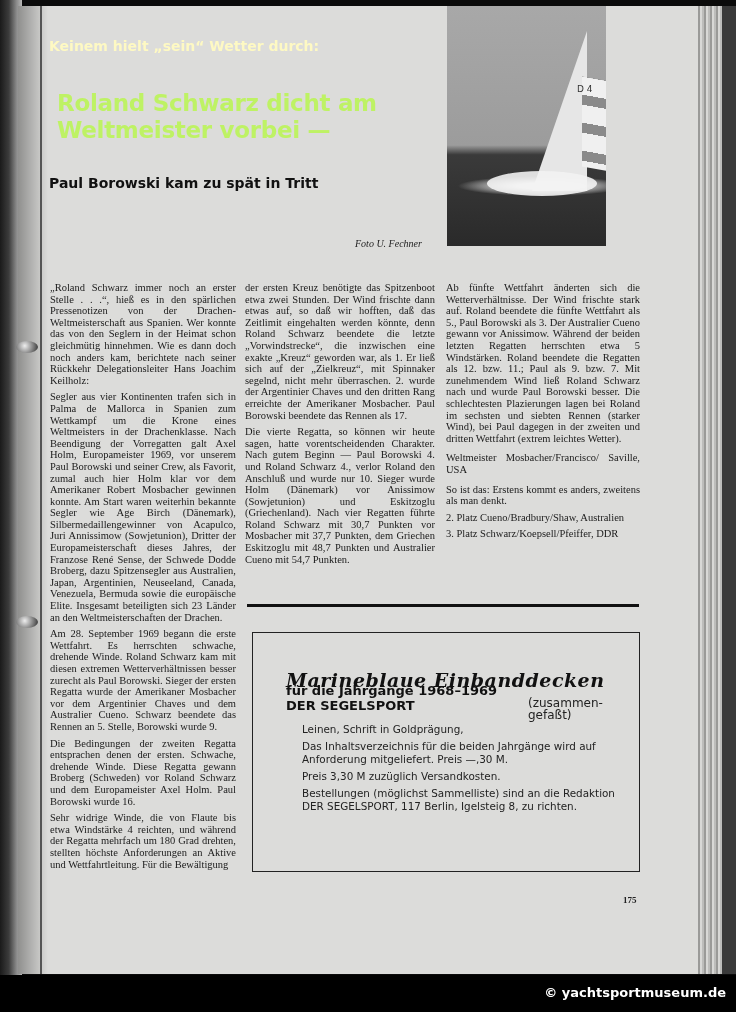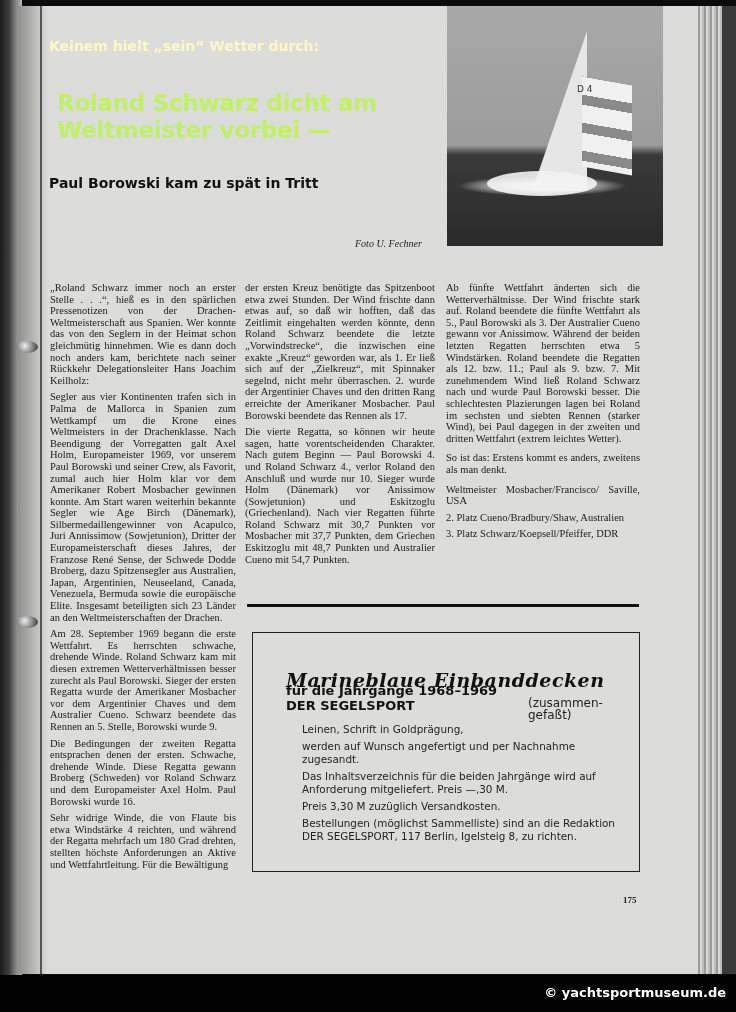--- a/index.html
+++ b/index.html
@@ -10,21 +10,21 @@
   .gutter-line { position:absolute; left:22px; top:0; width:2px; height:968px; background:#555; }
   .ring { position:absolute; width:22px; height:12px; border-radius:50%; background:radial-gradient(circle at 40% 40%,#eee,#666 70%,#222); }
   .right-edge { position:absolute; left:698px; top:6px; width:38px; height:968px; background:repeating-linear-gradient(90deg,#9a9a98 0 2px,#d8d8d6 2px 4px,#bdbdbb 4px 6px); }
   .right-dark { position:absolute; left:722px; top:6px; width:14px; height:968px; background:#3a3a3a; }
   .footer-bar { position:absolute; left:0; top:975px; width:736px; height:37px; background:#000; }
   .copyright { position:absolute; right:10px; top:985px; color:#fff; font-family:"DejaVu Sans", sans-serif; font-size:13px; font-weight:bold; }
 
   .kicker { position:absolute; left:49px; top:38px; font-family:"DejaVu Sans", sans-serif; font-weight:bold; font-size:14px; color:#fef9c3; }
   .headline { position:absolute; left:57px; top:90px; font-family:"DejaVu Sans", sans-serif; font-weight:bold; font-size:23px; line-height:27px; color:#bef264; letter-spacing:-0.3px; }
   .subhead { position:absolute; left:49px; top:175px; font-family:"DejaVu Sans", sans-serif; font-weight:bold; font-size:14px; color:#111; }
-  .photo { position:absolute; left:447px; top:6px; width:216px; height:240px; background:linear-gradient(180deg,#a8a8a8 0%,#9c9c9c 58%,#3a3a3a 62%,#2a2a2a 100%); overflow:hidden; }
+  .photo { position:absolute; left:447px; top:6px; width:159px; height:240px; background:linear-gradient(180deg,#a8a8a8 0%,#9c9c9c 58%,#3a3a3a 62%,#2a2a2a 100%); overflow:hidden; }
   .photo .sail { position:absolute; left:85px; top:25px; width:0; height:0; border-left:55px solid transparent; border-right:0 solid transparent; border-bottom:160px solid #e6e6e6; }
   .photo .spin { position:absolute; left:135px; top:75px; width:50px; height:90px; background:repeating-linear-gradient(180deg,#f0f0f0 0 18px,#8a8a8a 18px 28px); transform:skewY(10deg); }
   .photo .hull { position:absolute; left:40px; top:165px; width:110px; height:25px; background:#f2f2f2; border-radius:50%; opacity:.9; }
   .photo .spray { position:absolute; left:10px; top:170px; width:170px; height:20px; background:radial-gradient(ellipse,#fff 20%,transparent 70%); }
   .photo .sailnum { position:absolute; left:130px; top:78px; font-family:"DejaVu Sans", sans-serif; font-size:9px; color:#333; }
   .photo-credit { position:absolute; left:355px; top:238px; font-style:italic; font-size:10px; color:#222;text-align:center; }
 
   .col { position:absolute; font-size:10.5px; line-height:11.6px; color:#1a1a1a; text-align:justify; }
   .col p { margin:0 0 5px 0; }
   .col1 { left:50px; top:282px; width:186px; }
@@ -77,41 +77,40 @@
   <p>Sehr widrige Winde, die von Flaute bis etwa Windstärke 4 reichten, und während der Regatta mehrfach um 180 Grad drehten, stellten höchste Anforderungen an Aktive und Wettfahrtleitung. Für die Bewältigung</p>
 </div>
 
 <div class="col col2">
   <p>der ersten Kreuz benötigte das Spitzenboot etwa zwei Stunden. Der Wind frischte dann etwas auf, so daß wir hofften, daß das Zeitlimit eingehalten werden könnte, denn Roland Schwarz beendete die letzte „Vorwindstrecke“, die inzwischen eine exakte „Kreuz“ geworden war, als 1. Er ließ sich auf der „Zielkreuz“, mit Spinnaker segelnd, nicht mehr überraschen. 2. wurde der Argentinier Chaves und den dritten Rang erreichte der Amerikaner Mosbacher. Paul Borowski beendete das Rennen als 17.</p>
   <p>Die vierte Regatta, so können wir heute sagen, hatte vorentscheidenden Charakter. Nach gutem Beginn — Paul Borowski 4. und Roland Schwarz 4., verlor Roland den Anschluß und wurde nur 10. Sieger wurde Holm (Dänemark) vor Anissimow (Sowjetunion) und Eskitzoglu (Griechenland). Nach vier Regatten führte Roland Schwarz mit 30,7 Punkten vor Mosbacher mit 37,7 Punkten, dem Griechen Eskitzoglu mit 48,7 Punkten und Australier Cueno mit 54,7 Punkten.</p>
 </div>
 
 <div class="col col3">
   <p>Ab fünfte Wettfahrt änderten sich die Wetterverhältnisse. Der Wind frischte stark auf. Roland beendete die fünfte Wettfahrt als 5., Paul Borowski als 3. Der Australier Cueno gewann vor Anissimow. Während der beiden letzten Regatten herrschten etwa 5 Windstärken. Roland beendete die Regatten als 12. bzw. 11.; Paul als 9. bzw. 7. Mit zunehmendem Wind ließ Roland Schwarz nach und wurde Paul Borowski besser. Die schlechtesten Plazierungen lagen bei Roland im sechsten und siebten Rennen (starker Wind), bei Paul dagegen in der zweiten und dritten Wettfahrt (extrem leichtes Wetter).</p>
+  <p class="gap">Weltmeister Mosbacher/Francisco/ Saville, USA</p>
   <p class="gap">So ist das: Erstens kommt es anders, zweitens als man denkt.</p>
-  <p class="gap">Weltmeister Mosbacher/Francisco/ Saville, USA</p>
   <p>2. Platz Cueno/Bradbury/Shaw, Australien</p>
   <p>3. Platz Schwarz/Koepsell/Pfeiffer, DDR</p>
 </div>
 
 <div class="rule"></div>
 
 <div class="ad">
   <div class="ad-title">Marineblaue Einbanddecken</div>
   <div class="ad-sub">
     <div>für die Jahrgänge 1968–1969</div>
     <div>DER SEGELSPORT</div>
   </div>
   <div class="ad-note">
     <div>(zusammen-</div>
     <div>gefaßt)</div>
   </div>
   <div class="ad-body">
     <p>Leinen, Schrift in Goldprägung,</p>
-    <p>werden auf Wunsch angefertigt und per Nachnahme zugesandt.</p>
     <p>Das Inhaltsverzeichnis für die beiden Jahrgänge wird auf Anforderung mitgeliefert. Preis —,30 M.</p>
     <p>Preis 3,30 M zuzüglich Versandkosten.</p>
     <p>Bestellungen (möglichst Sammelliste) sind an die Redaktion DER SEGELSPORT, 117 Berlin, Igelsteig 8, zu richten.</p>
   </div>
 </div>
 
 <div class="pagenum">175</div>
 
 <div class="footer-bar"></div>
 <div class="copyright">© yachtsportmuseum.de</div>

